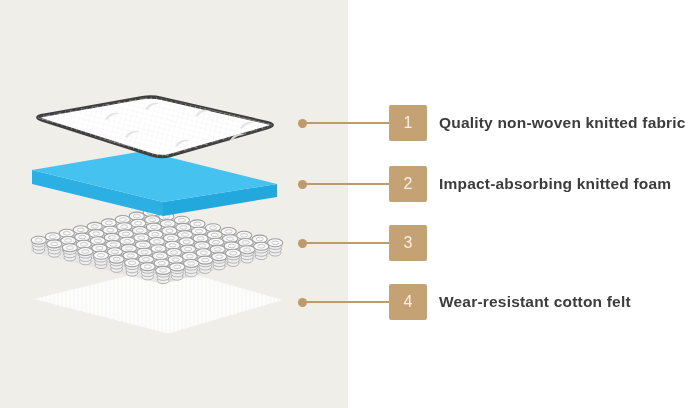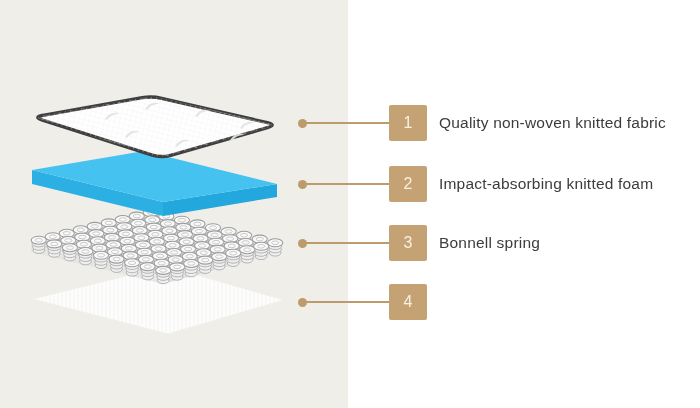--- a/index.html
+++ b/index.html
@@ -13,21 +13,21 @@
   .callout{position:absolute;left:298px;height:36px;display:flex;align-items:center;}
   .dot{width:9px;height:9px;border-radius:50%;background:var(--connector);flex:none;}
   .cline{width:84px;height:2px;background:var(--connector);flex:none;margin-left:-2px;}
   .badge{
     width:38px;height:36px;background:var(--accent);color:var(--badge_text);
     display:flex;align-items:center;justify-content:center;
     font-size:16px;border-radius:2px;flex:none;
   }
   .clabel{
     margin-left:12px;font-size:15.5px;color:var(--label_text);
-    font-weight:400;letter-spacing:.2px;white-space:nowrap;
+    font-weight:700;letter-spacing:.2px;white-space:nowrap;
   }
 </style>
 </head>
 <body>
 
 <div class="canvas">
 
   <div class="panel-left" style="background: rgb(240, 238, 233);"></div>
   <div class="panel-right" style="background: rgb(255, 255, 255);"></div>
 
@@ -489,21 +489,21 @@
   <div class="callout" style="top:166px">
     <span class="dot"></span>
     <span class="cline"></span>
     <span class="badge">2</span>
     <span class="clabel">Impact-absorbing knitted foam</span>
   </div>
   <div class="callout" style="top:225px">
     <span class="dot"></span>
     <span class="cline"></span>
     <span class="badge">3</span>
-    <span class="clabel">Bonnell spring</span>
   </div>
   <div class="callout" style="top:284px">
     <span class="dot"></span>
     <span class="cline"></span>
     <span class="badge">4</span>
+    <span class="clabel">Wear-resistant cotton felt</span>
   </div>
 
 </div>
 
 </body></html>

